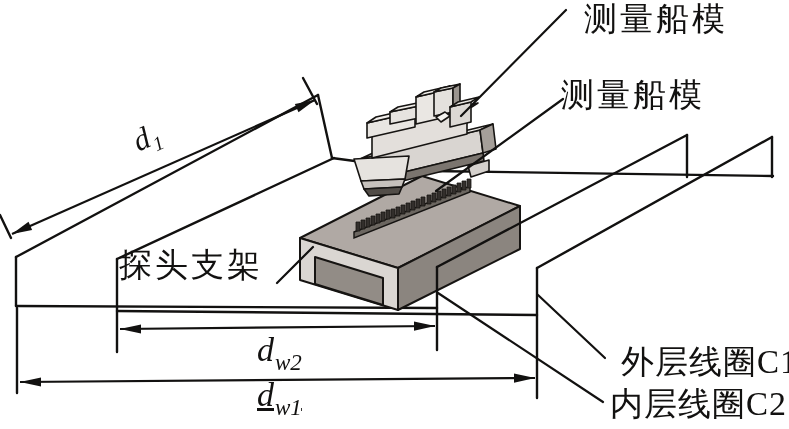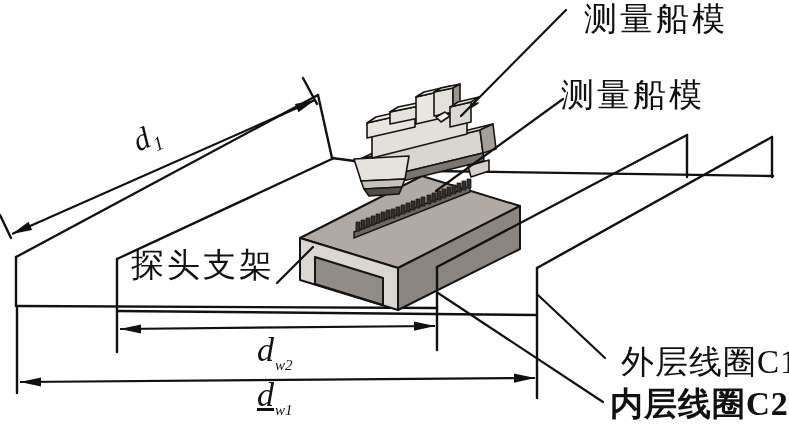--- a/index.html
+++ b/index.html
@@ -1,21 +1,21 @@
 <!DOCTYPE html>
 <html><head>
 <meta charset="utf-8">
 <style>
   html,body{margin:0;padding:0;background:#fff;}
   #stage{position:relative;width:789px;height:429px;background:#ffffff;overflow:hidden;
          font-family:"Liberation Serif",serif;}
   #stage svg{position:absolute;left:0;top:0;}
   .cjk{position:absolute;font-size:33px;letter-spacing:3px;color:#121110;white-space:nowrap;line-height:1;}
   .dim{position:absolute;font-style:italic;font-size:34px;color:#121110;line-height:1;white-space:nowrap;}
-  .dim .sb{font-size:15px;position:relative;top:9px;left:1px;}
+  .dim .sb{font-size:23px;position:relative;top:9px;left:1px;}
   #dim-d1{font-size:31px;transform:rotate(-24deg);transform-origin:left top;}
   #dim-d1 .sb{font-size:20px;top:7px;}
 </style>
 </head>
 <body>
 
 <div id="stage">
 
 <svg width="789" height="429" viewBox="0 0 789 429">
   <g stroke="#121110" stroke-width="2.4" fill="none" stroke-linecap="round">
@@ -127,26 +127,26 @@
     <path d="M566,10 L461,116"></path>
     <path d="M563,99 L436,191"></path>
     <path d="M277,283 L313,247"></path>
     <path d="M538,295 L605,358"></path>
     <path d="M438,293 L603,402"></path>
   </g>
 </svg>
 
 <div class="cjk" style="left:584px;top:3px;">测量船模</div>
 <div class="cjk" style="left:561px;top:79px;">测量船模</div>
-<div class="cjk" style="left:131px;top:249px;">探头支架</div>
+<div class="cjk" style="left:119px;top:249px;">探头支架</div>
 
 <div class="cjk" style="left:612px;top:345px;letter-spacing:1px;margin-left:9px;">
   <span>外层线圈C</span><span class="dim sb" style="position:relative;font-style:normal;">1</span>
 </div>
-<div class="cjk" style="left:610px;top:387px;letter-spacing:1px;font-weight:bold;">
+<div class="cjk" style="left:610px;top:387px;letter-spacing:1px;">
   <span>内层线圈C</span><span class="dim sb" style="position:relative;font-style:normal;">2</span>
 </div>
 
 <div class="dim" id="dim-d1" style="left:128px;top:128px;">
   <span>d</span><span class="sb">1</span>
 </div>
 <div class="dim" style="left:257px;top:333px;">
   <span>d</span><span class="sb">w2</span>
 </div>
 <div class="dim" style="left:257px;top:378px;text-decoration:underline;">

